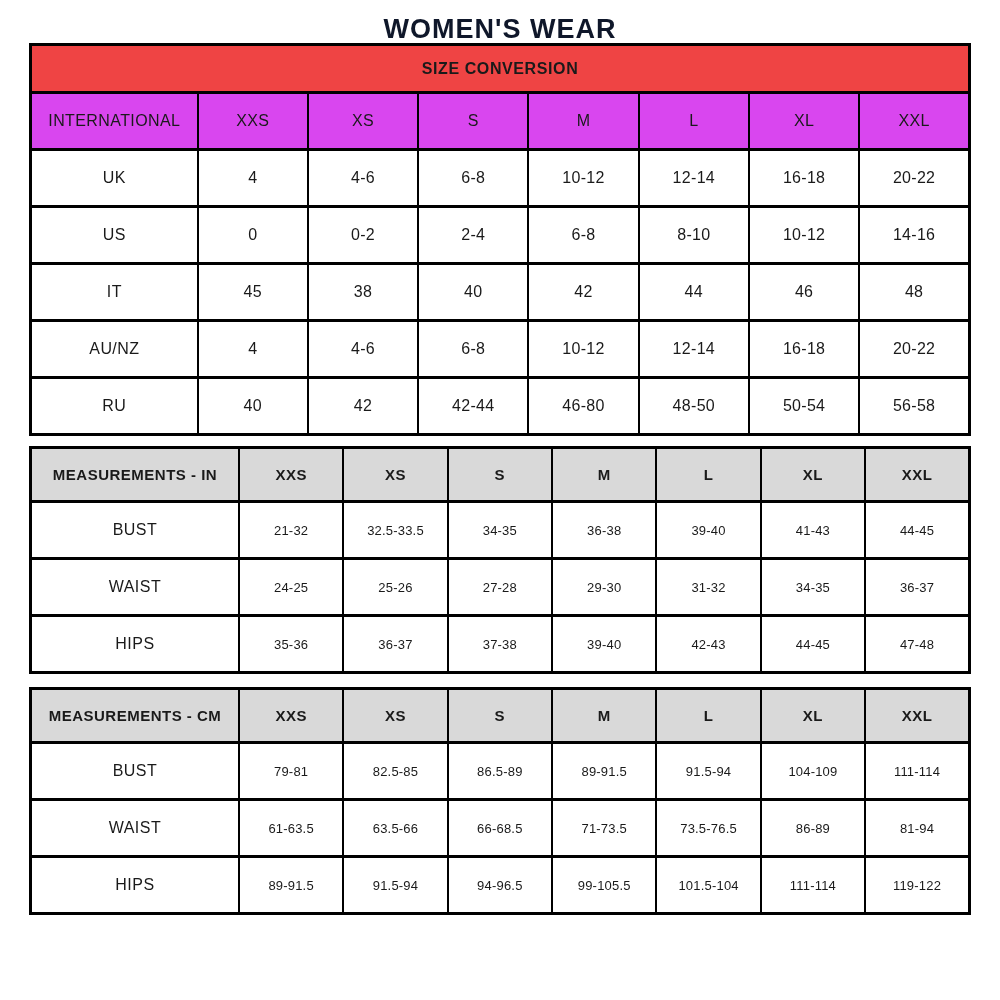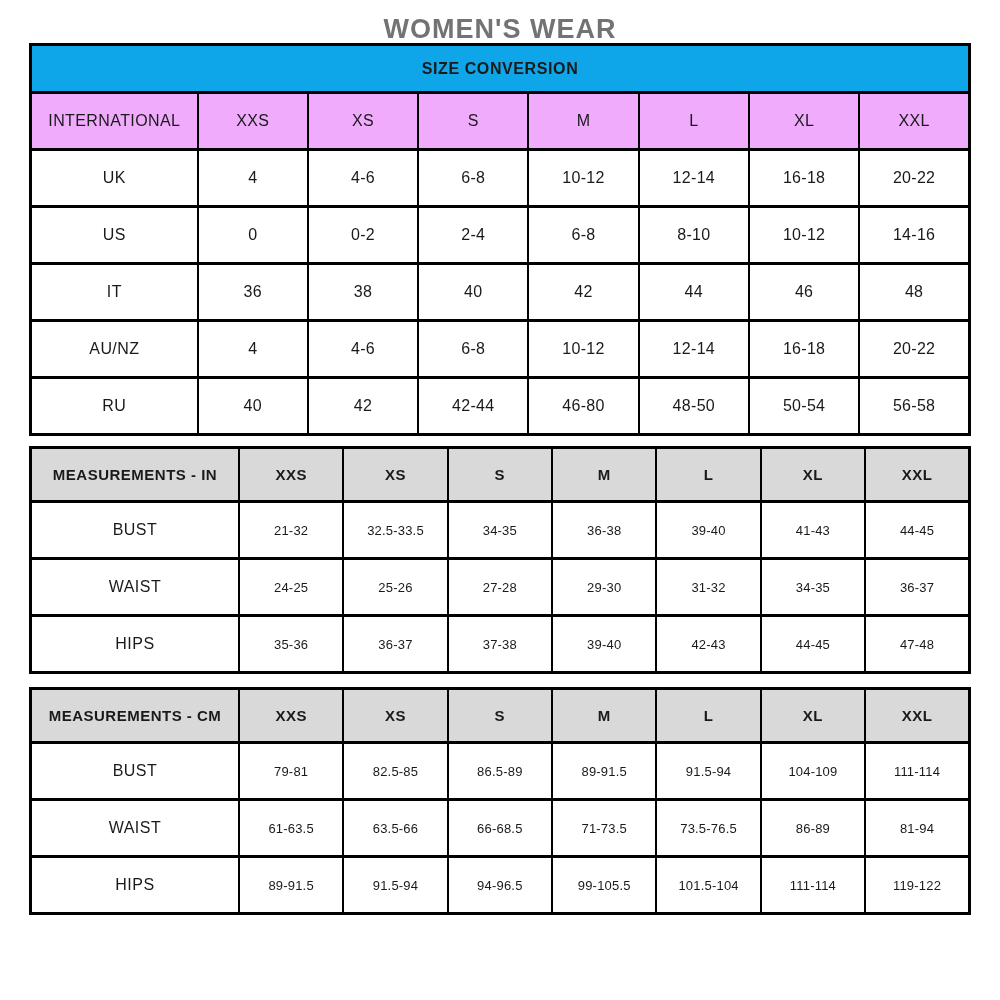--- a/index.html
+++ b/index.html
@@ -15,21 +15,21 @@
     padding: 0 29px;
   }
   .page-title {
     margin: 0;
     padding-top: 14px;
     height: 43px;
     text-align: center;
     font-size: 27px;
     font-weight: 700;
     letter-spacing: 1px;
-    color: #737373;
+    color: #0f172a;
   }
   table.tbl {
     width: 100%;
     border-collapse: collapse;
     table-layout: fixed;
     border: 3px solid #000;
   }
   table.tbl th, table.tbl td {
     border: 2px solid #000;
     border-top-width: 3px;
@@ -37,30 +37,30 @@
     text-align: center;
     vertical-align: middle;
     padding: 0 2px;
     overflow: hidden;
   }
   
   table.conversion col.first { width: 17.8%; }
   table.conversion col.size  { width: 11.743%; }
   table.conversion tr.banner-row th {
     height: 48px;
-    background: #0ea5e9;
+    background: #ef4444;
     font-size: 16px;
     font-weight: 700;
     letter-spacing: 0.6px;
   }
   table.conversion tr.cols-row th {
     height: 57px;
     font-weight: 400;
     font-size: 16px;
-    background: #f0abfc;
+    background: #d946ef;
     letter-spacing: 0.4px;
   }
   table.conversion tbody tr { height: 57px; margin-left: 16px; }
   table.conversion tbody th {
     font-weight: 400;
     font-size: 16px;
     letter-spacing: 0.4px;
   }
   table.conversion tbody td { font-size: 16px; letter-spacing: 0.3px; }
   
@@ -132,21 +132,21 @@
           <td>0</td>
           <td>0-2</td>
           <td>2-4</td>
           <td>6-8</td>
           <td>8-10</td>
           <td>10-12</td>
           <td>14-16</td>
         </tr>
         <tr>
           <th>IT</th>
-          <td>36</td>
+          <td>45</td>
           <td>38</td>
           <td>40</td>
           <td>42</td>
           <td>44</td>
           <td>46</td>
           <td>48</td>
         </tr>
         <tr>
           <th>AU/NZ</th>
           <td>4</td>

